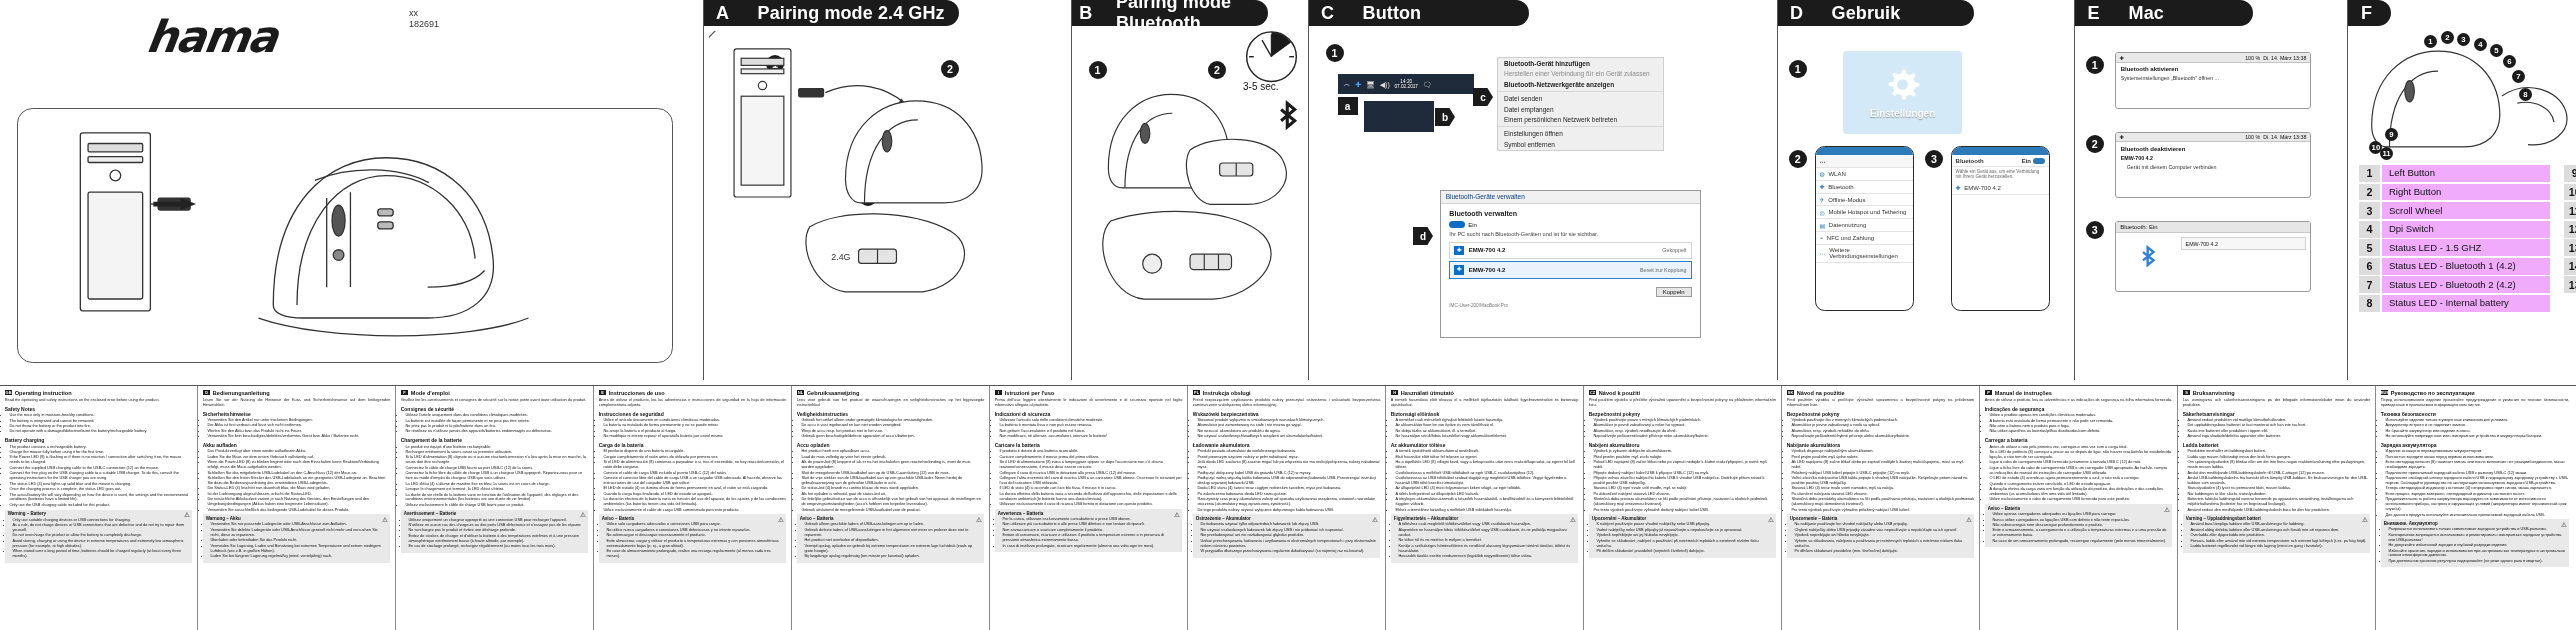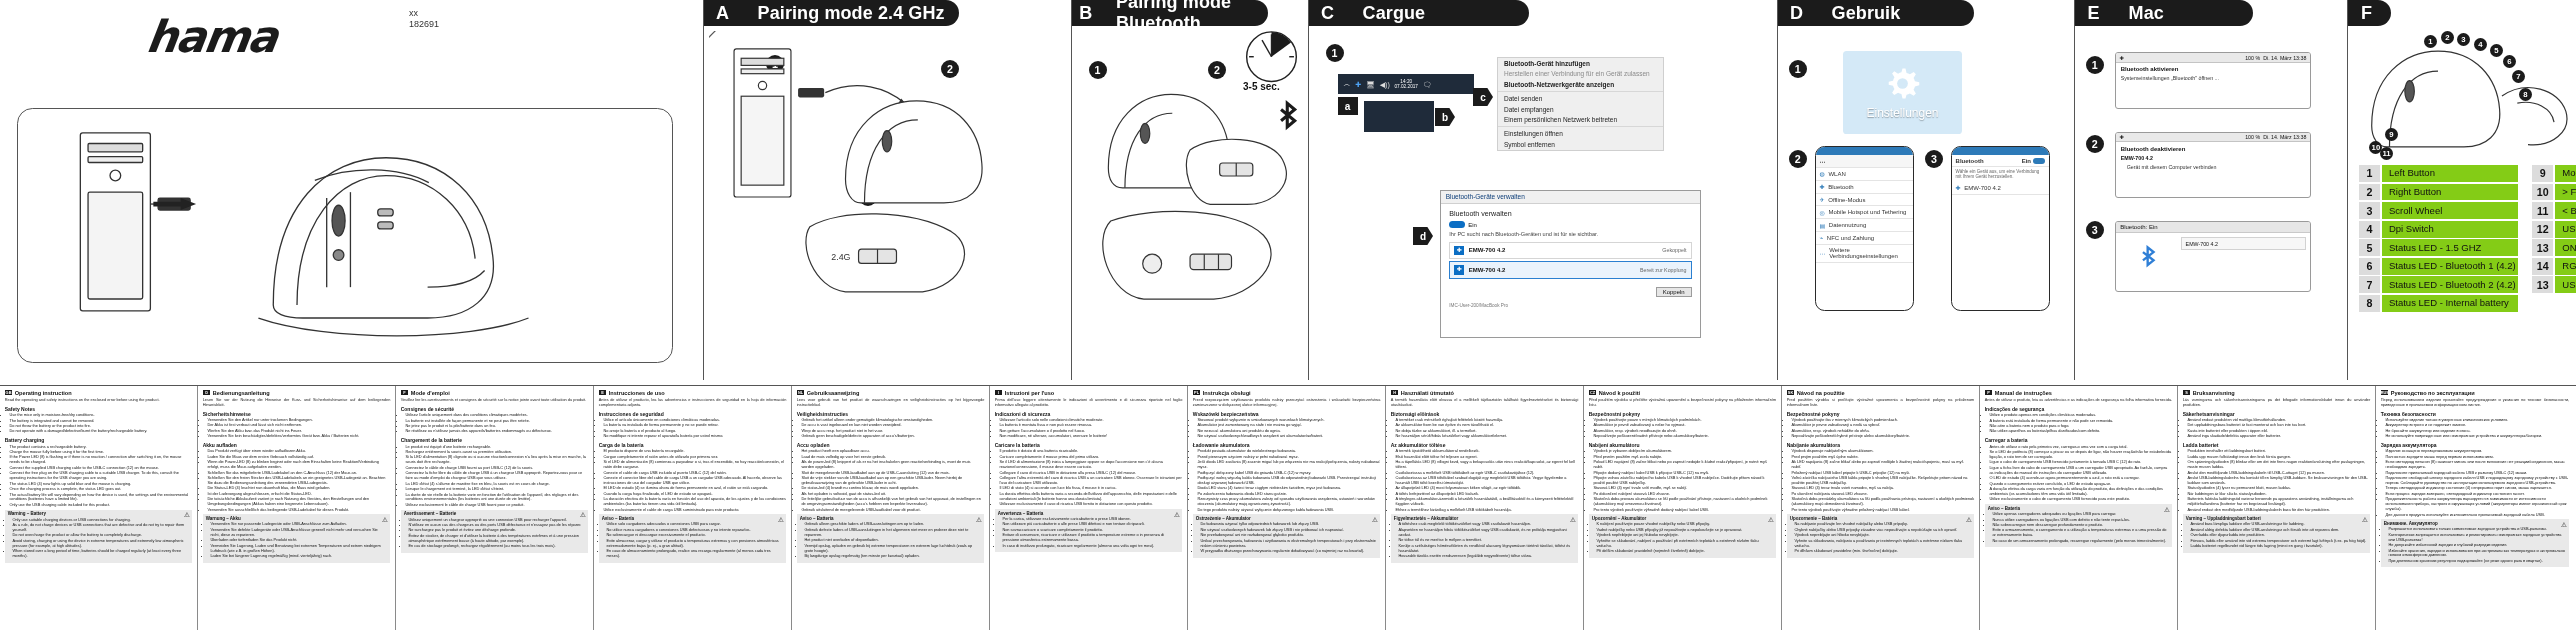--- a/index.html
+++ b/index.html
@@ -93,21 +93,21 @@
              border-bottom:0.6px solid #c9c9c9; }
   .mac-menubar { background:#e9e9e9; font-size:5.3px; padding:1.2px 3.6px;
                  border-bottom:0.6px solid #c4c4c4; display:flex; justify-content:space-between; }
 
   
   #legend { position:absolute; display:flex; gap:14.2px; }
   .legcol { }
   .legrow { display:flex; margin-bottom:1.8px; }
   .legrow .n { width:21.4px; background:#dcdcdc; font-size:10.7px; font-weight:bold;
                text-align:center; padding:2.4px 0; }
-  .legrow .l { width:136px; background:#84cc16; font-size:9.5px; padding:2.4px 0 2.4px 7.1px;
+  .legrow .l { width:168px; background:#f0abfc; font-size:9.5px; padding:2.4px 0 2.4px 7.1px;
                margin-left:1.8px; }
 
   
   #textzone {
     position:absolute; left:0; top:385px; width:2576px; height:246px;
     border-top:1.2px solid #555;
     display:flex;
   }
   .lang {
     border-right:0.6px solid #8a8a8a; padding:3.6px 4.7px 0 4.7px;
@@ -227,21 +227,21 @@
       <div class="numdot" style="left:136px;top:30px">2</div>
 
       <svg width="71" height="65" viewBox="0 0 120 110" style="position:absolute;left:164px;top:-4.7px">
         <circle cx="60" cy="52" r="42" fill="none" stroke="#222" stroke-width="2.4"></circle>
         <path d="M60 52 L60 10 A42 42 0 0 1 93 28 Z" fill="#1b1b1b"></path>
         <line x1="60" y1="52" x2="60" y2="14" stroke="#222" stroke-width="2.4"></line>
         <line x1="60" y1="52" x2="44" y2="24" stroke="#222" stroke-width="2.4"></line>
         <line x1="22" y1="52" x2="30" y2="52" stroke="#222" stroke-width="2.4"></line>
         <line x1="90" y1="52" x2="98" y2="52" stroke="#222" stroke-width="2.4"></line>
       </svg>
-      <div style="position:absolute;left:171px;top:50px;font-size:10px;font-weight:bold">3-5 sec.</div>
+      <div style="position:absolute;left:171px;top:50px;font-size:10px;font-weight:normal">3-5 sec.</div>
 
       <svg width="31" height="46" viewBox="0 0 52 78" style="position:absolute;left:199px;top:64px">
         <path d="M16 14 L38 32 L26 42 L26 4 L38 14 L16 32" fill="none" stroke="#1b1b1b" stroke-width="5" transform="translate(0,10) scale(1.05)"></path>
       </svg>
 
       <svg width="225" height="309" viewBox="0 0 380 520" style="position:absolute;left:2.4px;top:0">
         <g fill="none" stroke="#333" stroke-width="2">
 
           <path d="M58 230 C58 148 110 106 164 106 C226 106 258 150 262 204
                    C266 244 240 264 204 264 L82 264 C66 264 58 250 58 230 Z" fill="#fff"></path>
@@ -260,21 +260,21 @@
           <line x1="220" y1="376" x2="220" y2="402"></line>
           <line x1="244" y1="376" x2="244" y2="402"></line>
         </g>
       </svg>
     </div>
   </div>
 
   <div class="panel" style="left:1308px;width:469px">
     <div class="blackbar panel-hdr" style="width:220px">
       <span class="ltr">C</span>
-      <span class="ttl">Cargue</span>
+      <span class="ttl">Button</span>
     </div>
     <div class="body">
 
       <div class="numdot" style="left:16.6px;top:13px">1</div>
 
       <div class="taskbar" style="left:28.5px;top:43px;width:136px;height:20px;display:flex;align-items:center;gap:4.7px;padding:0 6px">
         <span style="color:#fff;font-size:7.1px">︿</span>
         <span style="color:#4ea3f5;font-size:7.1px">✚</span>
         <span style="color:#dcdcdc;font-size:7.1px">🖥</span>
         <span style="color:#dcdcdc;font-size:7.1px">◀))</span>
@@ -298,21 +298,21 @@
         <div class="mi">Einem persönlichen Netzwerk beitreten</div>
         <hr>
         <div class="mi">Einstellungen öffnen</div>
         <div class="mi">Symbol entfernen</div>
       </div>
       <div class="letterdot" style="left:164px;top:57px;clip-path:polygon(0 0,72% 0,100% 50%,72% 100%,0 100%)">c</div>
 
       <div class="dlg" style="left:131px;top:159px;width:261px;height:148px">
         <div class="dlg-ttl">Bluetooth-Geräte verwalten</div>
         <div style="padding:6px 8.3px">
-          <div style="font-size:7.1px;font-weight:normal;color:#1a1a1a">Bluetooth verwalten</div>
+          <div style="font-size:7.1px;font-weight:bold;color:#1a1a1a">Bluetooth verwalten</div>
           <div style="display:flex;align-items:center;gap:3.6px;margin:3.6px 0 2.4px 0">
             <span style="width:15.4px;height:7.1px;background:#0b6ec4;border-radius:4.2px;display:inline-block"></span>
             <span style="font-size:6px">Ein</span>
           </div>
           <div style="font-size:5.6px;color:#444;margin-bottom:4.7px">Ihr PC sucht nach Bluetooth-Geräten und ist für sie sichtbar.</div>
 
           <div style="display:flex;align-items:center;gap:4.7px;border:0.6px solid #d5d5d5;padding:3px 4.2px;margin-bottom:2.4px">
             <span style="width:9.5px;height:9.5px;background:#0b6ec4;color:#fff;font-size:6px;text-align:center;line-height:9.5px">✚</span>
             <span style="font-size:6px;font-weight:bold">EMW-700 4.2</span>
             <span style="font-size:5.3px;color:#666;margin-left:auto">Gekoppelt</span>
@@ -342,21 +342,21 @@
       <div class="numdot" style="left:10.7px;top:119px">2</div>
       <div class="numdot" style="left:147px;top:119px">3</div>
 
       <div style="position:absolute;left:65px;top:20px;width:119px;height:83px;background:#d4e9f7;border-radius:3.6px;display:flex;flex-direction:column;align-items:center;justify-content:center;gap:4.7px">
         <svg width="37" height="37" viewBox="0 0 62 62">
           <g fill="#ffffff">
             <path d="M31 6 l5 0 1.8 7.3 a19 19 0 0 1 5.6 2.3 l6.4-3.9 3.6 3.6 -3.9 6.4 a19 19 0 0 1 2.3 5.6 l7.3 1.8 0 5 -7.3 1.8 a19 19 0 0 1 -2.3 5.6 l3.9 6.4 -3.6 3.6 -6.4-3.9 a19 19 0 0 1 -5.6 2.3 L36 56 l-5 0 -1.8-7.3 a19 19 0 0 1 -5.6-2.3 l-6.4 3.9 -3.6-3.6 3.9-6.4 a19 19 0 0 1 -2.3-5.6 L7.9 33 l0-5 7.3-1.8 a19 19 0 0 1 2.3-5.6 l-3.9-6.4 3.6-3.6 6.4 3.9 a19 19 0 0 1 5.6-2.3 z"></path>
           </g>
           <circle cx="31" cy="31" r="9" fill="#d4e9f7"></circle>
         </svg>
-        <div style="font-size:12px;color:#ffffff;font-weight:normal;text-shadow:0 0.6px 1.2px rgba(0,0,0,.35)">Einstellungen</div>
+        <div style="font-size:10px;color:#ffffff;font-weight:bold;text-shadow:0 0.6px 1.2px rgba(0,0,0,.35)">Einstellungen</div>
       </div>
 
       <div class="phone" style="left:37px;top:115px;width:99px;height:165px">
         <div class="ph-status"></div>
         <div class="ph-row" style="font-weight:bold;background:#f6f6f6">⋯</div>
         <div class="ph-row">
             <span style="color:#2d7ab8">◍</span>
             <span>WLAN</span>
           </div>
         <div class="ph-row">

